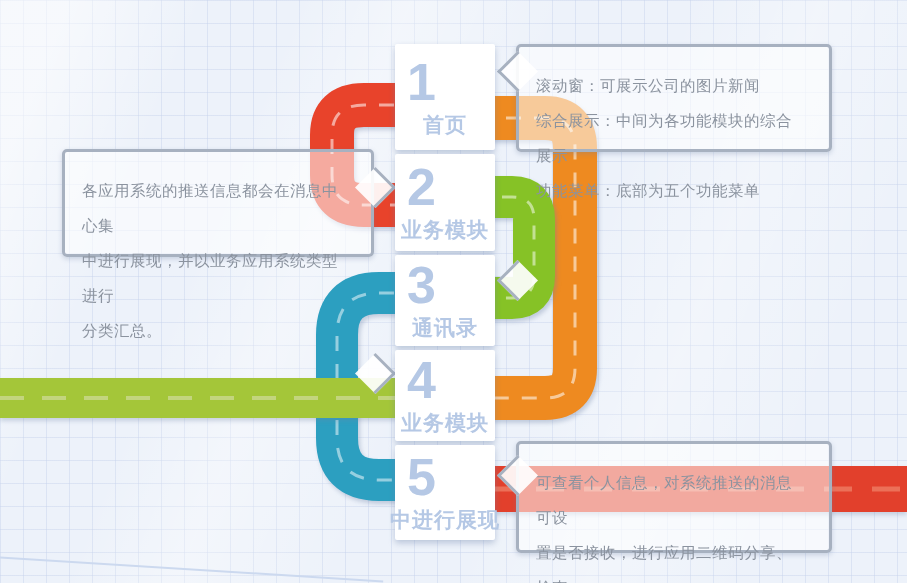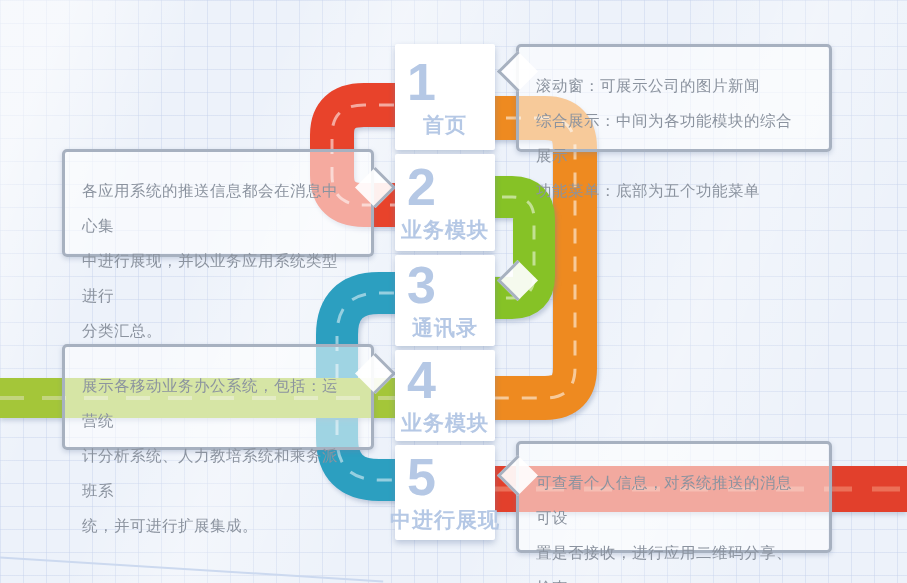--- a/index.html
+++ b/index.html
@@ -121,25 +121,20 @@
 
   <div class="callout" style="left:62px;top:149px;width:312px;height:108px;">
     <span class="txt">各应用系统的推送信息都会在消息中心集
 中进行展现，并以业务应用系统类型进行
 分类汇总。</span>
   </div>
   <div class="tail point-right" style="left:361px;top:173px;"></div>
 
   <div class="tail point-left" style="left:503px;top:266px;"></div>
 
-  <div class="callout" style="left:62px;top:344px;width:312px;height:106px;">
-    <span class="txt">展示各移动业务办公系统，包括：运营统
-计分析系统、人力教培系统和乘务派班系
-统，并可进行扩展集成。</span>
-  </div>
   <div class="tail point-right" style="left:361px;top:359px;"></div>
 
   <div class="callout" style="left:516px;top:441px;width:316px;height:112px;">
     <span class="txt">可查看个人信息，对系统推送的消息可设
 置是否接收，进行应用二维码分享、检查
 更新、退出账号等操作。发短信等操作。</span>
   </div>
   <div class="tail point-left" style="left:503px;top:461px;"></div>
 
   <div class="card" style="top:44px;height:106px;">

